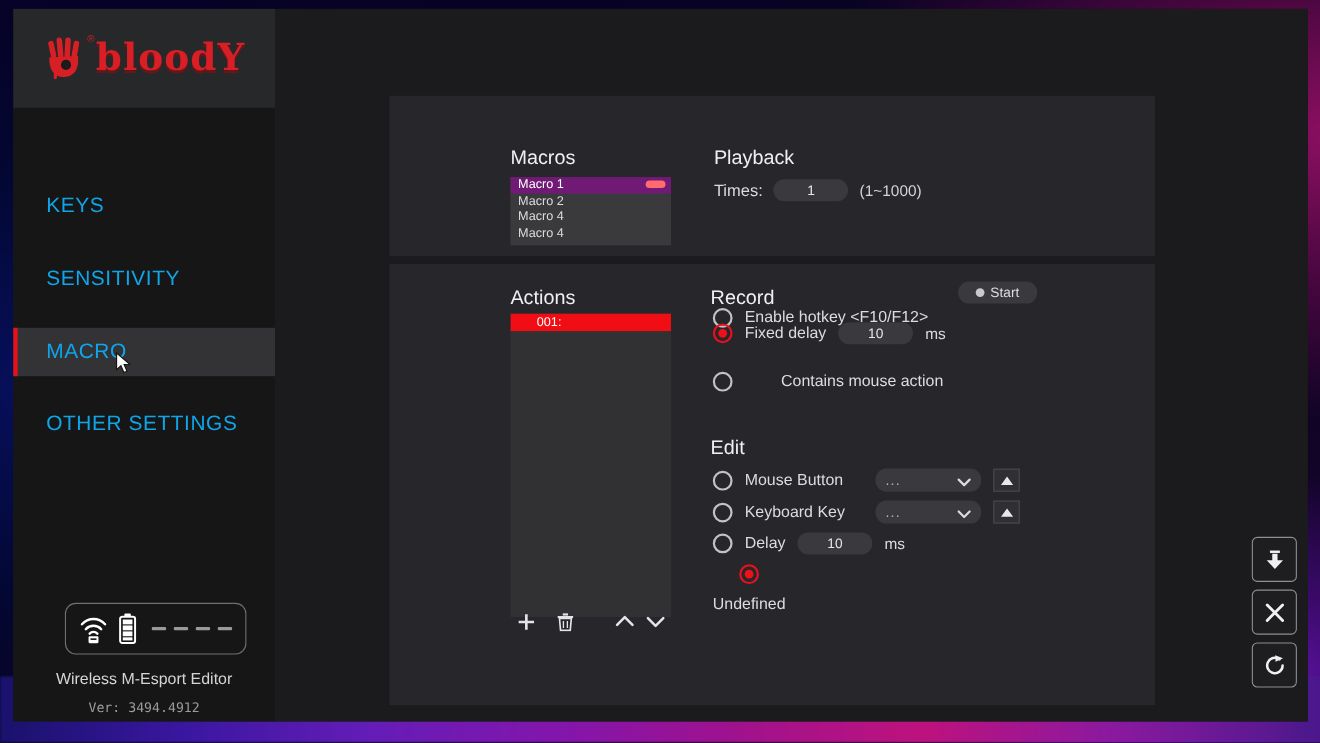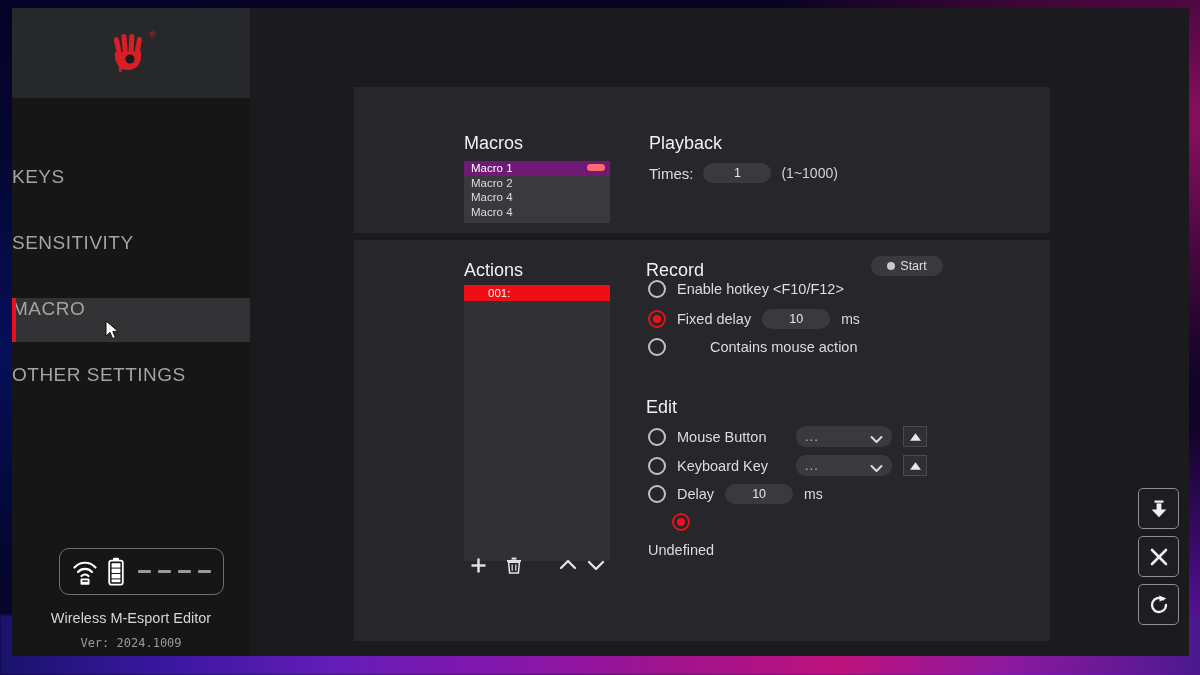--- a/index.html
+++ b/index.html
@@ -80,22 +80,23 @@
     letter-spacing: 1px;
     line-height: 1;
     position: relative;
     text-shadow: 0 2px 0 rgba(150,10,16,.6);
   }
 
   .nav-list { margin-top: 68px; }
   .nav-item {
     position: relative;
     height: 44px;
-    display: flex; 
-    color: #a3a3a3;
+    display: flex; align-items: center;
+    padding-left: 30px;
+    color: #0ea5e9;
     font-size: 19px;
     letter-spacing: .5px;
     cursor: pointer;
     margin-bottom: 22px;
   }
   .nav-item.active { background: #333336; }
   .nav-item.active::before {
     content: "";
     position: absolute; left: 0; top: 0; bottom: 0; width: 4px;
     background: #e8111b;
@@ -247,21 +248,21 @@
   .radio.on::after {
     content: "";
     position: absolute; left: 3px; top: 3px;
     width: 8px; height: 8px; border-radius: 50%;
     background: #ef1119;
   }
   .opt-label { color: #dcdce0; font-size: 14.5px; white-space: nowrap; }
   .unit { color: #dcdce0; font-size: 14px; }
 
   #rec-opt-1 { top: 40px; }
-  #rec-opt-2 { top: 69px; }
+  #rec-opt-2 { top: 53px; }
   #rec-opt-3 { top: 98px; gap: 44px; }
 
   
   #edit-title { position: absolute; left: 292px; top: 157px; }
   #edit-opt-1 { top: 186px; }
   #edit-opt-2 { top: 215px; }
   #edit-opt-3 { top: 244px; }
   #edit-opt-4 { top: 273px; flex-direction: column; }
 
   .combo {
@@ -346,20 +347,21 @@
               <rect x="13" y="3" width="5" height="19" rx="2.5" transform="rotate(-5 15.5 12)"></rect>
               <rect x="20" y="3" width="5" height="19" rx="2.5" transform="rotate(3 22.5 12)"></rect>
               <rect x="27" y="6" width="5" height="16" rx="2.5" transform="rotate(10 29.5 14)"></rect>
               <path d="M6 21 C5 30 9 38 17 39 C26 40 32 34 32 25 L32 20 Z"></path>
               <rect x="10" y="33" width="3" height="8" rx="1.5" transform="rotate(6 11.5 37)"></rect>
             </g>
             <circle cx="21" cy="28" r="4.6" fill="#1b1b1d"></circle>
           </svg>
           <span id="logo-reg">®</span>
         </div>
+        <div id="logo-word">bloodY</div>
       </div>
     </div>
 
     <div class="nav-list">
       <div class="nav-item">
         <span>KEYS</span>
       </div>
       <div class="nav-item">
         <span>SENSITIVITY</span>
       </div>
@@ -397,21 +399,21 @@
       </svg>
       <div id="dash-group">
         <div class="dash"></div>
         <div class="dash"></div>
         <div class="dash"></div>
         <div class="dash"></div>
       </div>
     </div>
 
     <div id="editor-name">Wireless M-Esport Editor</div>
-    <div id="editor-ver">Ver: 2024.1009</div>
+    <div id="editor-ver">Ver: 3494.4912</div>
   </div>
 
   <div id="content">
 
     <div class="panel" id="panel-macros">
 
       <div class="section-title" id="macros-title">Macros</div>
 
       <div id="macro-list">
         <div class="macro-row selected">

